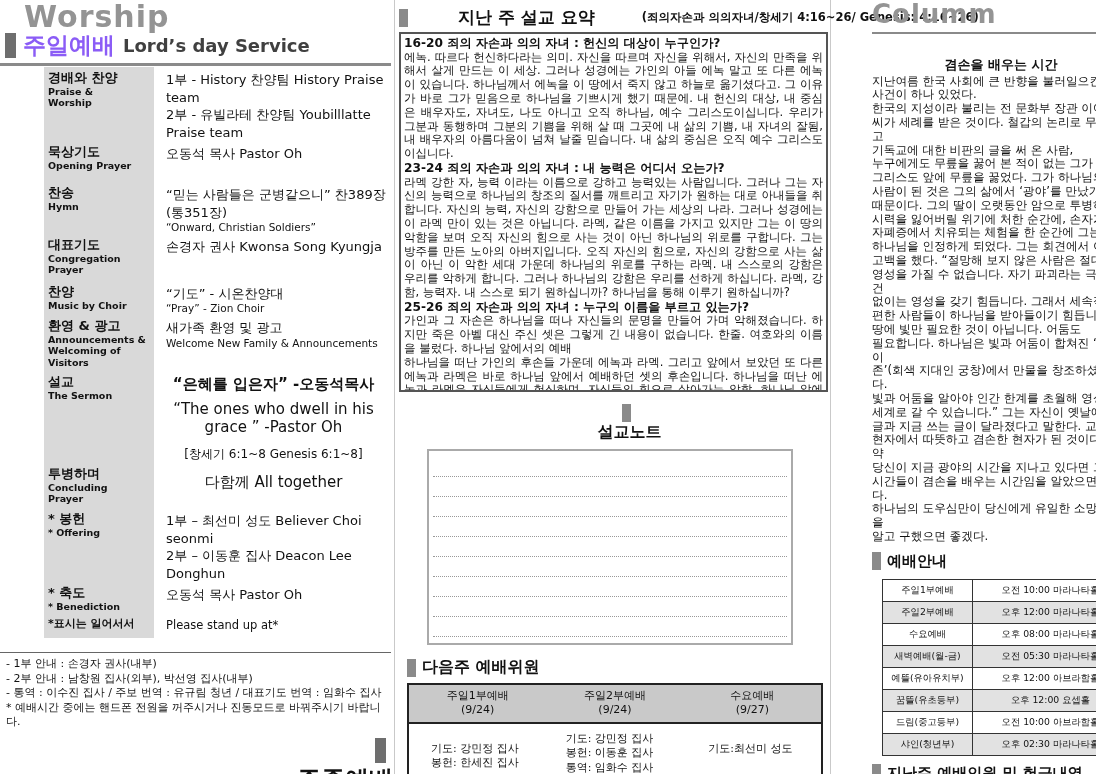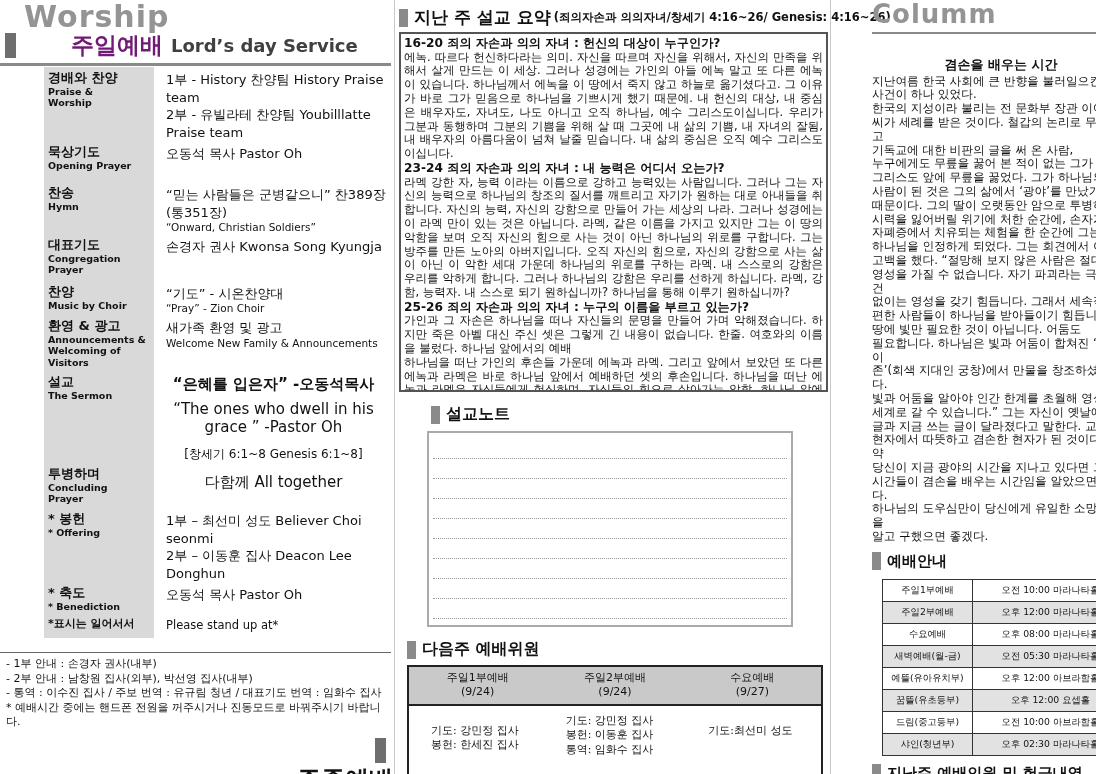--- a/index.html
+++ b/index.html
@@ -7,21 +7,21 @@
     font-family:"DejaVu Sans","Liberation Sans",sans-serif; color:#111; }
   .page { position:relative; width:1096px; height:774px; }
   .vline { position:absolute; top:0; bottom:0; width:1px; background:#c9c9c9; }
   .vline1 { left:394px; } .vline2 { left:830px; }
 
   
   .col-left { position:absolute; left:0; top:0; width:393px; }
   .worship-header { color:#949494; font-size:30px; font-weight:bold; letter-spacing:1px; margin:2px 0 0 24px; line-height:1; }
   .service-title-row { display:flex; align-items:center; margin-left:5px; margin-top:-2px; }
   .bar-big { width:11px; height:25px; background:#6e6e6e; margin-right:7px; flex:none; }
-  .svc-title-ko { font-size:23px; font-weight:bold; color:#701a75;margin-left:48px; }
+  .svc-title-ko { font-size:23px; font-weight:bold; color:#8b5cf6; }
   .svc-title-en { font-size:18px; font-weight:bold; color:#404040; margin-left:8px; }
   .title-rule { border-top:3px solid #8a8a8a; margin-top:2px; width:391px; }
   .service-table { margin-left:5px; margin-top:1px; }
   .srow { display:flex;padding-left:39px; }
   .slabel { width:110px; background:#d9d9d9; padding:4px 3px 0 4px; flex:none; }
   .slabel .ko { font-weight:bold; font-size:13px; line-height:1.15; }
   .slabel .en { font-weight:bold; font-size:9.5px; line-height:1.2; white-space:pre-line; }
   .scontent { flex:1; padding:4px 0 0 12px; font-size:13px; line-height:1.35; white-space:pre-line; }
   .scontent .sub { font-size:10.5px; line-height:1.2; white-space:pre-line; }
   .center-block { flex:1; text-align:center; padding-top:4px; }
@@ -36,28 +36,28 @@
   .boxes { display:flex; gap:16px; margin:8px 6px 0 8px; }
   .rbox { border:2px solid #7f7f7f; border-radius:22px; padding:8px 14px 10px 14px; }
   .rbox.dawn { width:192px; height:112px; }
   .rbox.wed  { width:172px; height:112px; }
   .boxtitle-row { display:flex; align-items:baseline; }
   .boxtitle { font-size:19px; font-weight:bold; }
   .boxtime { font-size:10.5px; font-weight:bold; margin-left:8px; }
 
   
   .col-mid { position:absolute; left:399px; top:0; width:429px; }
-  .mid-title-row { display:flex; align-items:center; margin-top:6px; }
+  .mid-title-row { display:flex; align-items:center; margin-top:6px;gap:44px; }
   .bar-mid { width:9px; height:18px; background:#8a8a8a; margin-right:6px; flex:none; }
   .mid-title { font-size:17px; font-weight:bold; white-space:nowrap; }
   .mid-subtitle { font-size:11.5px; font-weight:bold; margin-left:3px; white-space:nowrap; }
   .summary-box { border:2px solid #555; margin-top:3px; padding:2px 3px; height:360px; overflow:hidden; }
   .sec-heading { font-size:12.2px; font-weight:bold; line-height:1.2; }
   .sec-body { font-size:11.5px; line-height:1.2; text-align:justify; white-space:pre-line; }
-  .note-title-row { display:flex; align-items:center; margin:12px 0 4px 32px; }
+  .note-title-row { display:flex; align-items:center; margin:12px 0 4px 32px;flex-direction:column; }
   .note-title { font-size:16px; font-weight:bold; }
   .note-box { border:2px solid #aaa; margin:6px 0 0 28px; width:366px; height:196px; padding:6px 4px 0 4px; }
   .dotline { border-bottom:1px dotted #999; height:20px; }
   .committee-title-row { display:flex; align-items:center; margin:12px 0 0 8px; }
   .committee-title { font-size:16px; font-weight:bold; }
   .committee-table { border:2px solid #222; margin:5px 0 0 8px; width:416px; }
   .committee-head { display:flex; background:#c9c9c9; border-bottom:2px solid #222; }
   .chead { flex:1; text-align:center; font-size:11px; padding:4px 0; white-space:pre-line; line-height:1.3; }
   .committee-body { display:flex; padding:8px 0 10px 0; min-height:88px; }
   .cbody { flex:1; font-size:11px; line-height:1.35; white-space:pre-line; padding-left:22px; }

